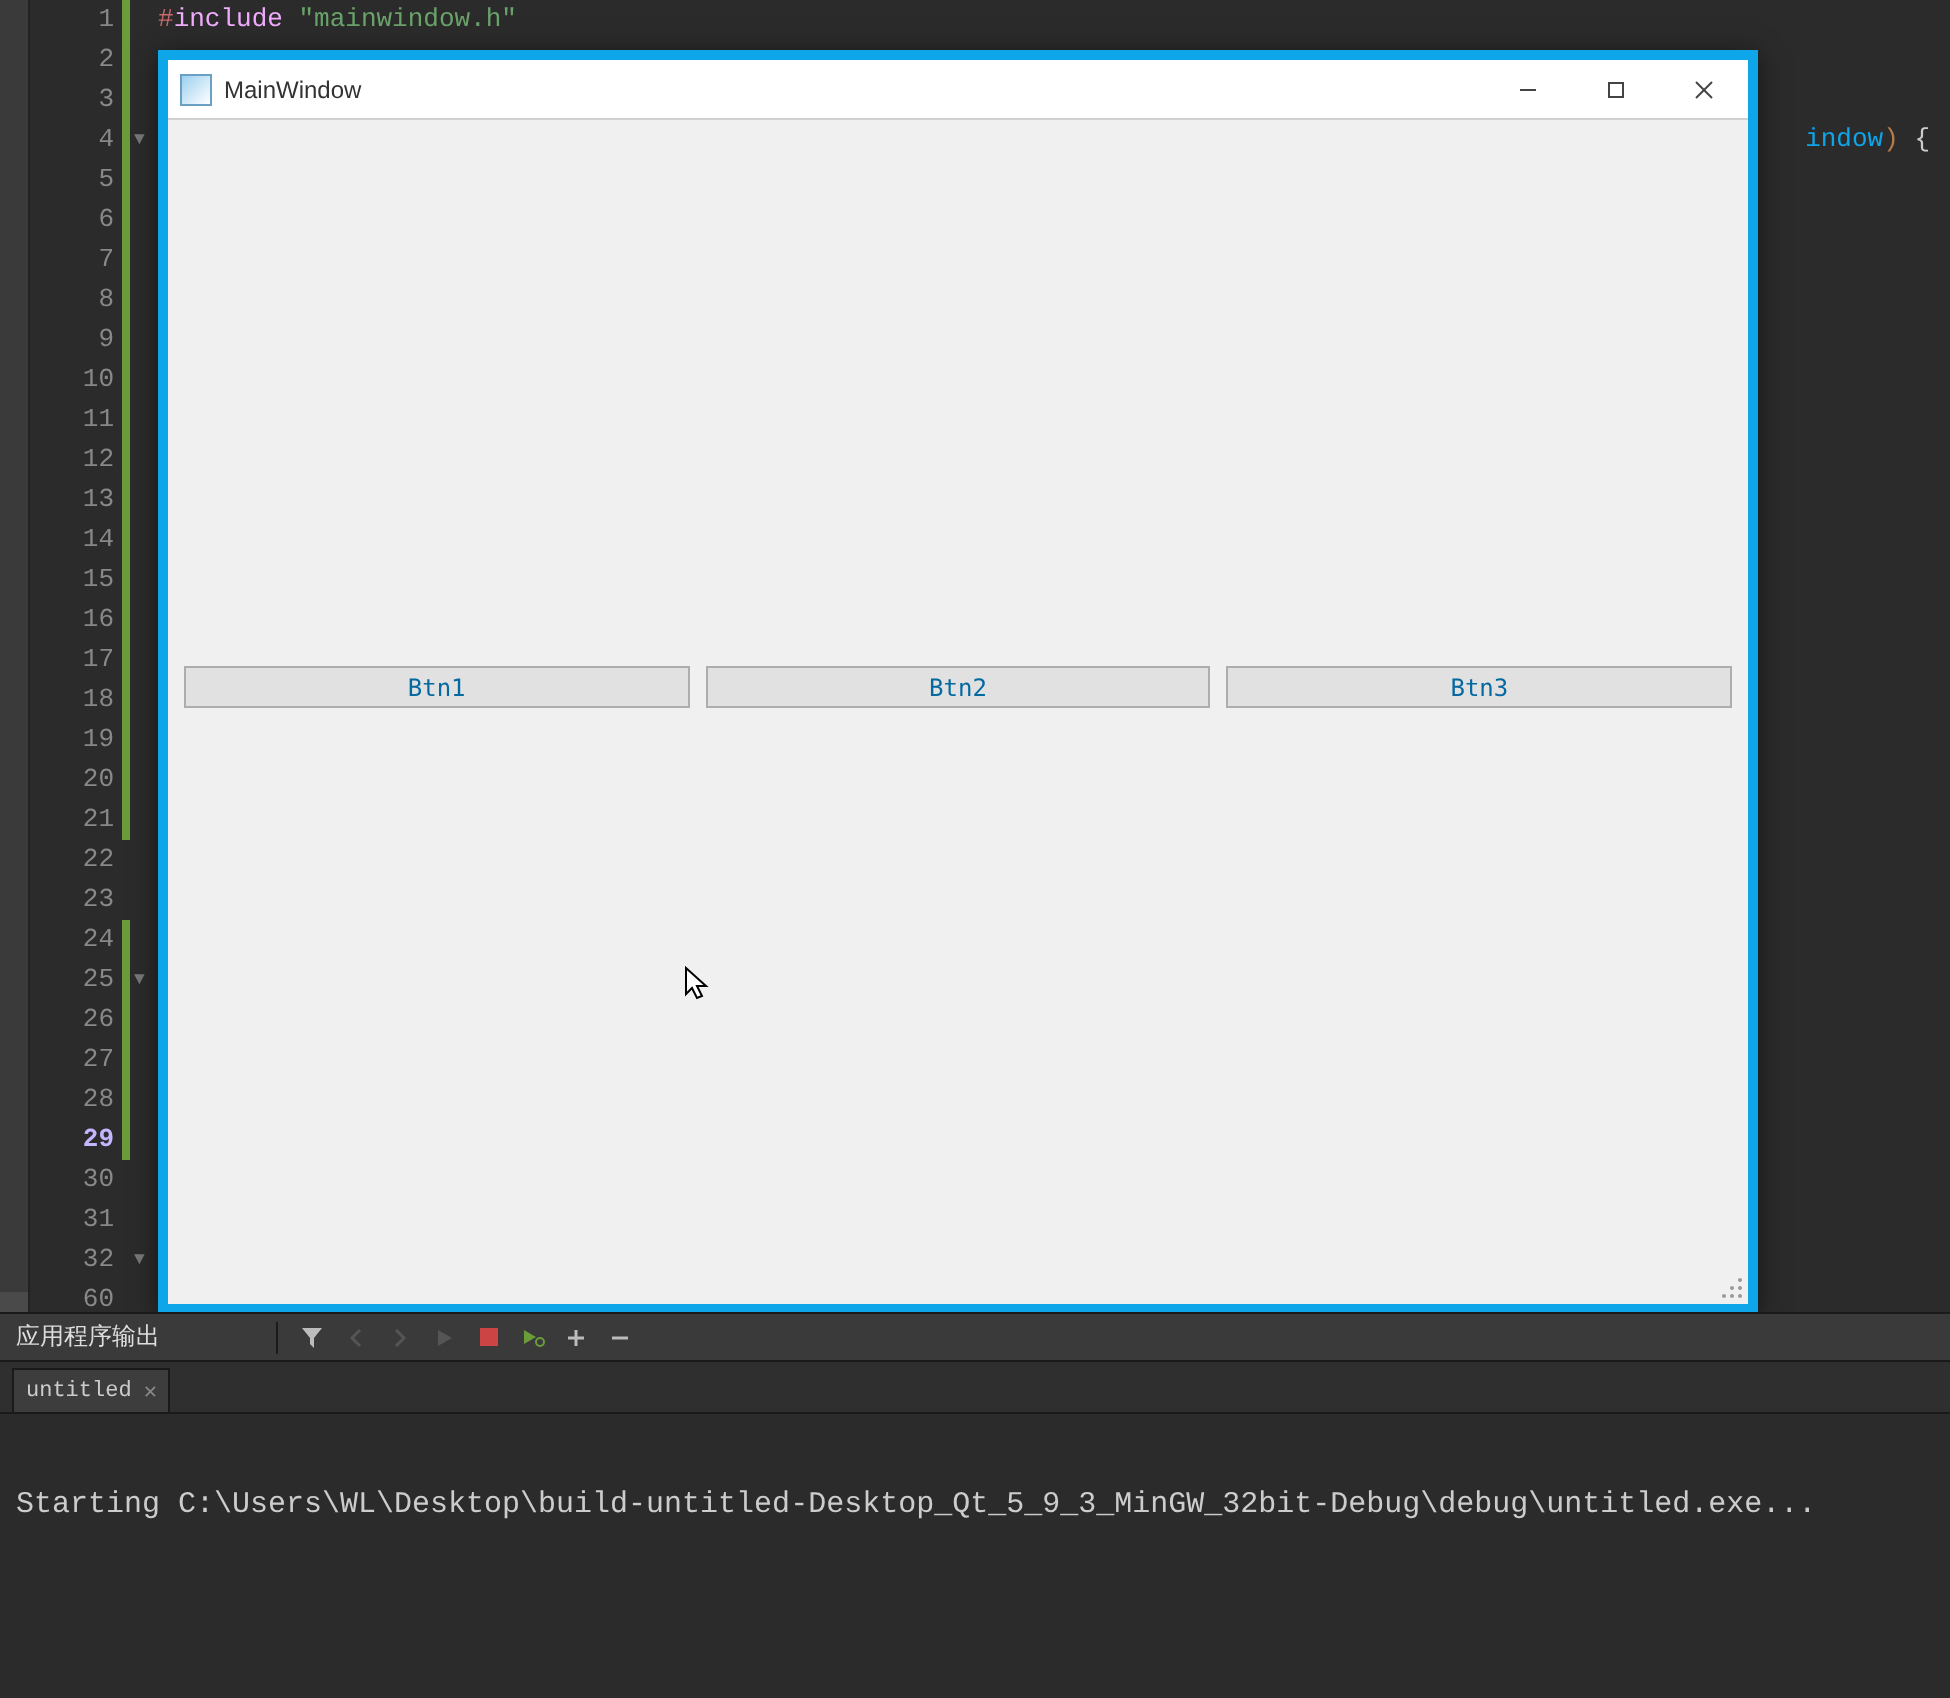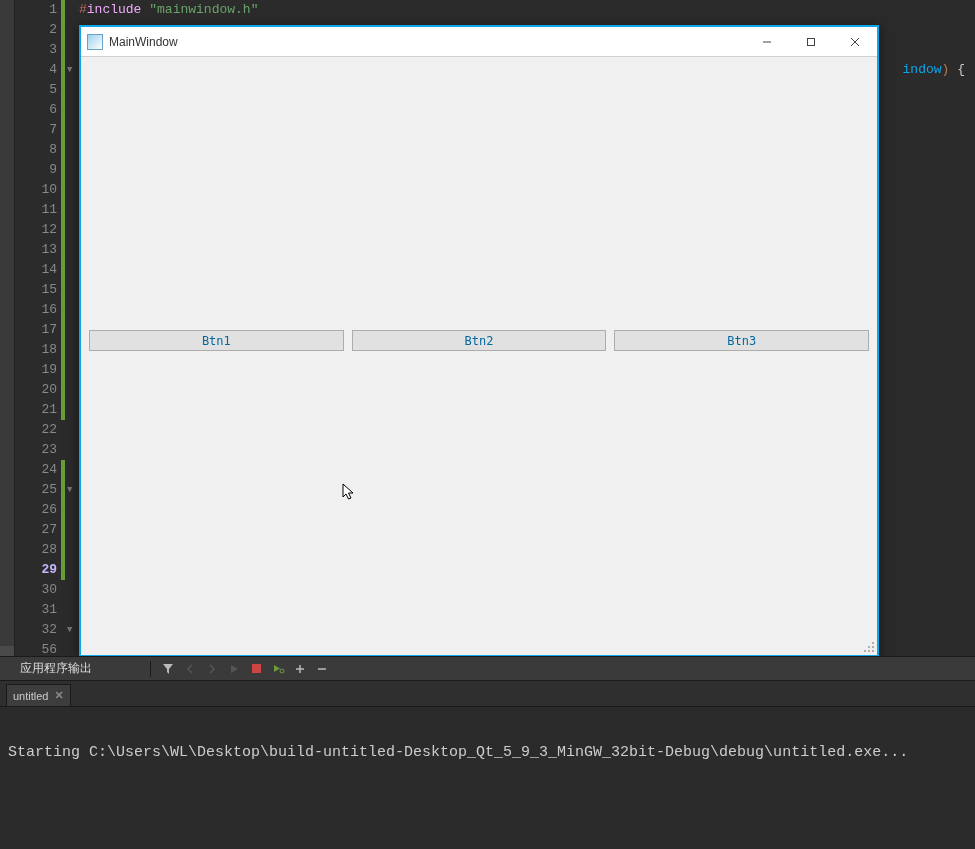--- a/index.html
+++ b/index.html
@@ -93,21 +93,21 @@
   .tk-punc { color: #b77a4a; }
 
   
   .qt-window {
     position: absolute;
     left: 79px;
     top: 25px;
     width: 800px;
     height: 632px;
     background: #f0f0f0;
-    border: 2px solid #0ea5e9;
+    border: 5px solid #0ea5e9;
     box-shadow: 0 2px 12px rgba(0,0,0,0.5);
     display: flex;
     flex-direction: column;
   }
   .titlebar {
     height: 30px;
     background: #ffffff;
     border-bottom: 1px solid #d0d0d0;
     display: flex;
     align-items: center;
@@ -189,21 +189,21 @@
     border-top: 1px solid #1a1a1a;
     display: flex;
     flex-direction: column;
   }
   .out-header {
     height: 24px;
     background: #3a3a3a;
     border-bottom: 1px solid #1a1a1a;
     display: flex;
     align-items: center;
-    padding-left: 20px;
+    padding-left: 8px;
     gap: 4px;
   }
   .out-title {
     color: #ddd;
     font-family: "Microsoft Yahei","SimSun",sans-serif;
     font-size: 12px;
     padding-right: 50px;
   }
   .vsep {
     width: 1px;
@@ -231,21 +231,21 @@
   .out-tab {
     height: 22px;
     background: #3d3d3d;
     border: 1px solid #1a1a1a;
     border-bottom: none;
     padding: 0 6px;
     display: flex;
     align-items: center;
     gap: 6px;
     color: #ccc;
-    font-family: Liberation Sans, sans-serif;
+    font-family: Liberation Mono, monospace;
     font-size: 11px;
   }
   .tab-close {
     color: #888;
     font-size: 11px;
     font-weight: bold;
   }
   .out-console {
     flex: 1;
     background: #2b2b2b;
@@ -288,21 +288,21 @@
     <div class="ln">23</div>
     <div class="ln">24</div>
     <div class="ln">25</div>
     <div class="ln">26</div>
     <div class="ln">27</div>
     <div class="ln">28</div>
     <div class="ln cur">29</div>
     <div class="ln">30</div>
     <div class="ln">31</div>
     <div class="ln">32</div>
-    <div class="ln">56</div>
+    <div class="ln">60</div>
   </div>
   <div class="change-bar">
     <div class="cb-seg" style="top:0;height:420px"></div>
     <div class="cb-seg" style="top:460px;height:120px"></div>
   </div>
   <div class="fold-col">
     <div class="fold-mark" style="top:60px">▼</div>
     <div class="fold-mark" style="top:480px">▼</div>
     <div class="fold-mark" style="top:620px">▼</div>
   </div>

